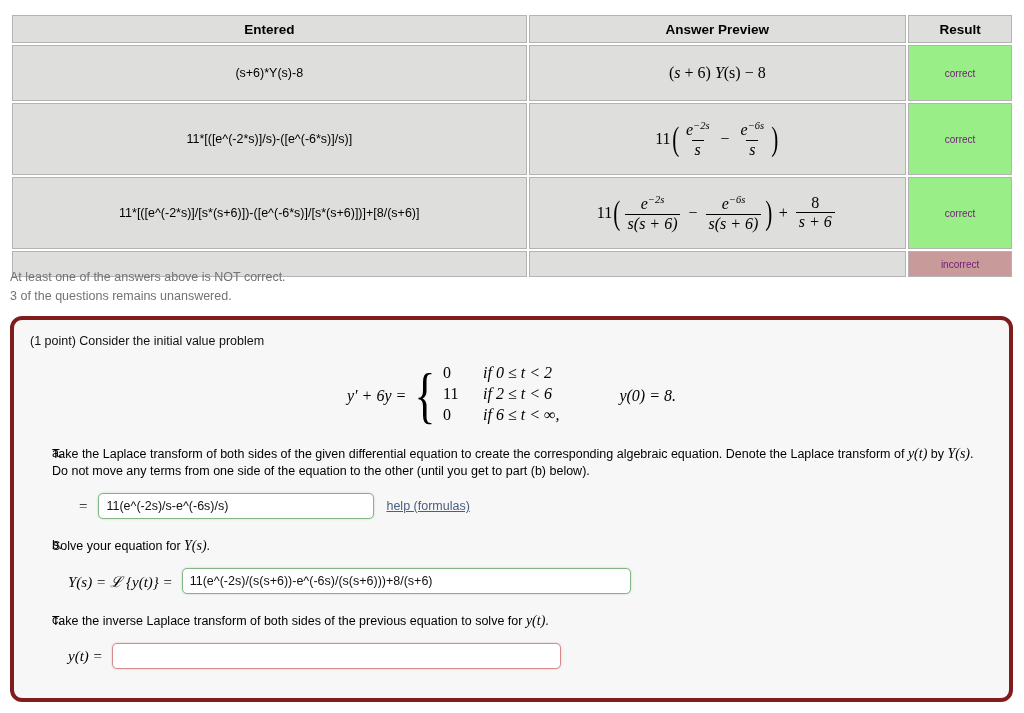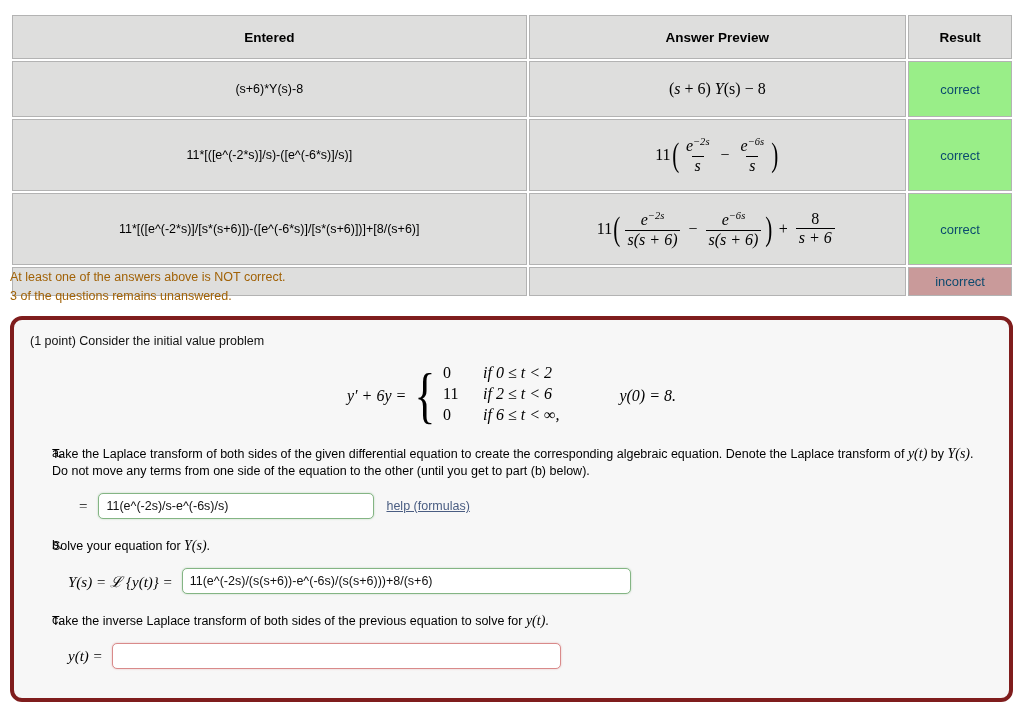--- a/index.html
+++ b/index.html
@@ -26,39 +26,39 @@
   .results-table td, .results-table th {
     background: #dededd;
     border: 1px solid #b3b3b3;
     padding: 6px 8px;
     text-align: center;
     vertical-align: middle;
   }
   .results-table th {
     font-weight: bold;
     font-size: 13.5px;
-    height: 44px;
+    height: 28px;
     padding: 3px 8px;
     color: #000;
   }
   .col-entered  { width: 516px; }
   .col-preview  { width: 378px; }
   .col-result   { width: 104px; }
 
   .cell-entered {
     font-size: 12.5px;
     height: 56px;
   }
   .cell-entered.tall { height: 72px; }
   .cell-preview { height: 56px; }
   .cell-blank { height: 26px; padding: 2px; }
 
   .res {
-    font-size: 13px;
-    color: #0c4a6e;
+    font-size: 10px;
+    color: #701a75;
   }
   .res-correct   { background: #99ee88 !important; }
   .res-incorrect { background: #c99a9a !important; margin-left: 48px; }
 
   
   .math {
     font-family: "Liberation Serif", serif;
     font-style: italic;
     font-size: 16px;
     color: #000;
@@ -85,21 +85,21 @@
     transform: scaleX(0.62);
     margin: 0 -1px;
   }
   sup.e { font-size: 0.66em; vertical-align: super; font-style: italic; }
 
   
   .warnings {
     position: absolute;
     left: 10px; top: 268px;
     font-size: 12.5px;
-    color: #a16207;
+    color: #737373;
     line-height: 19px;
   }
 
   
   .panel {
     position: absolute;
     left: 10px; top: 316px;
     width: 1003px; height: 386px;
     background: #f7f7f7;
     border: 4px solid #7f1d1d;

